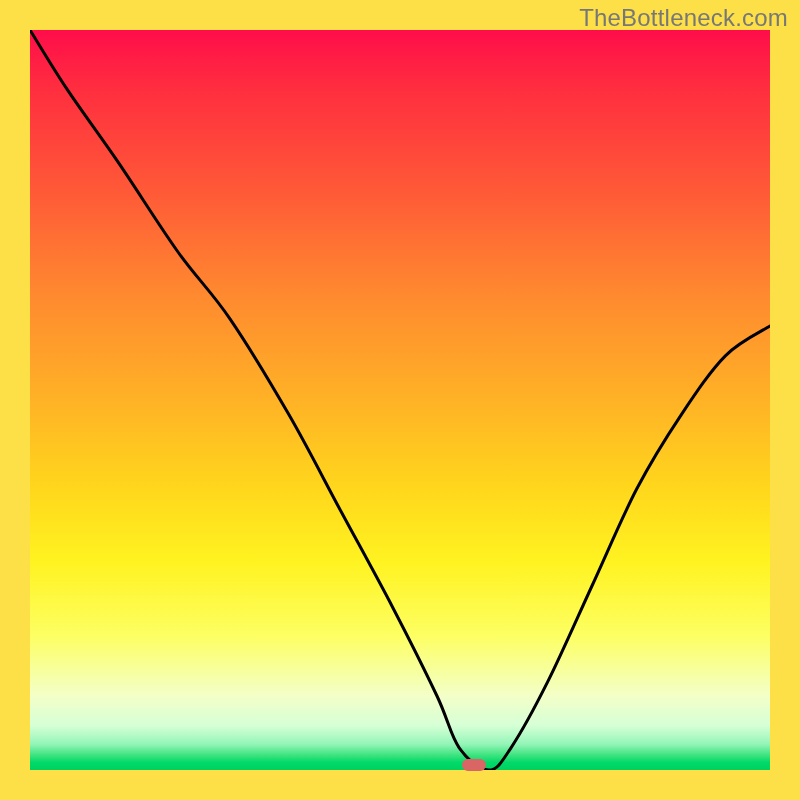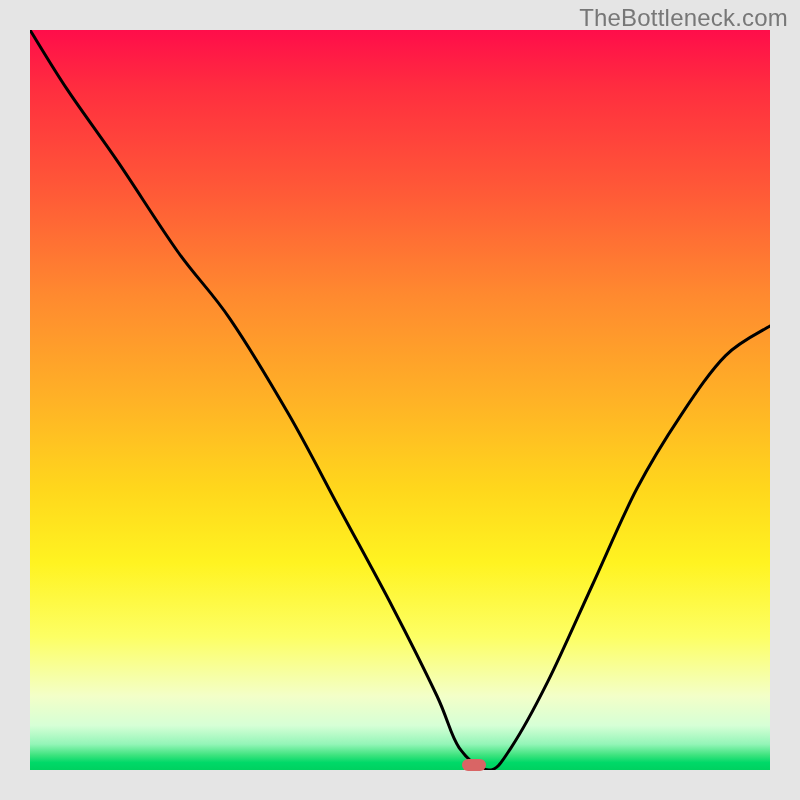--- a/index.html
+++ b/index.html
@@ -8,21 +8,21 @@
     width: 800px;
     height: 800px;
     background: #000;
     overflow: hidden;
     font-family: Arial, Helvetica, sans-serif;
   }
   .frame {
     position: relative;
     width: 800px;
     height: 800px;
-    background: #e5e5e5;
+    background: #fde047;
   }
   .plot-area {
     position: absolute;
     left: 30px;
     top: 30px;
     width: 740px;
     height: 740px;
     
     background:
       linear-gradient(

